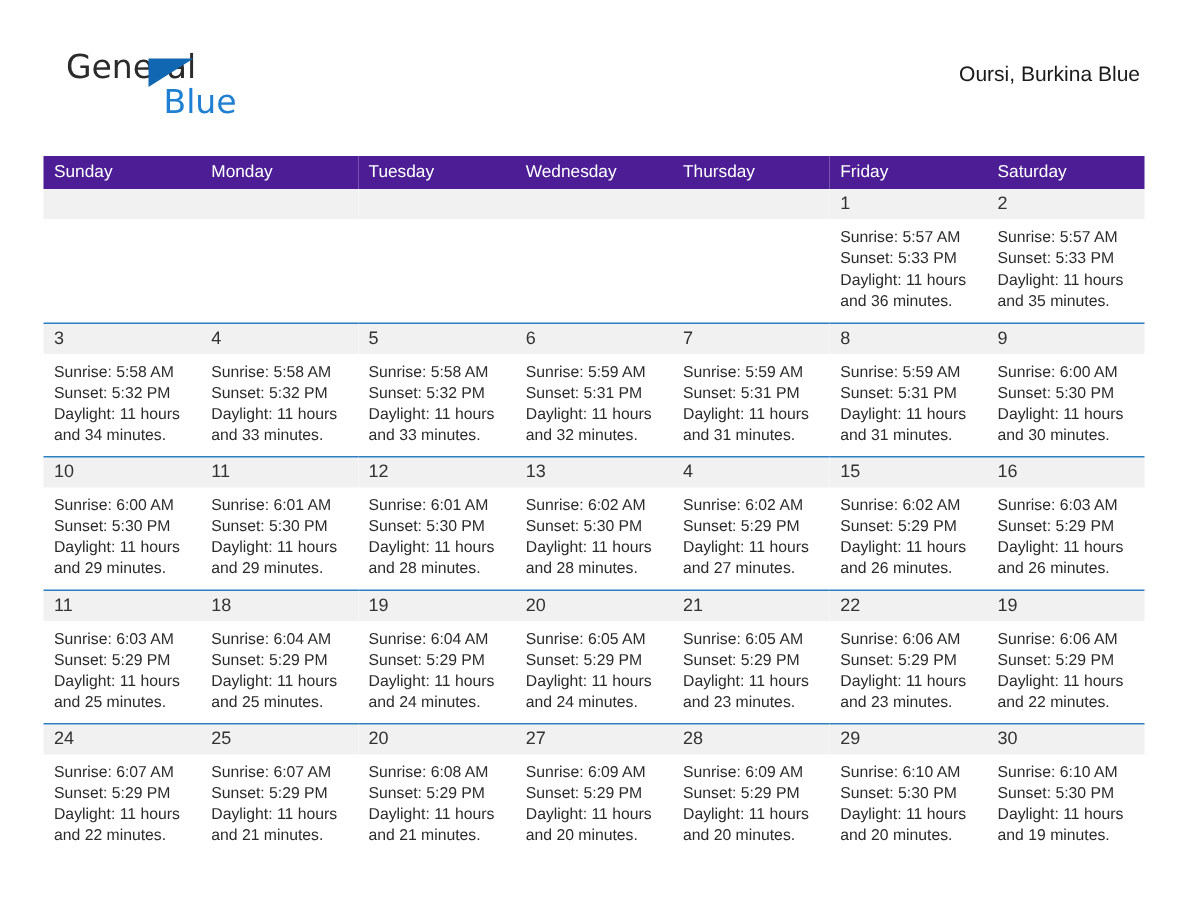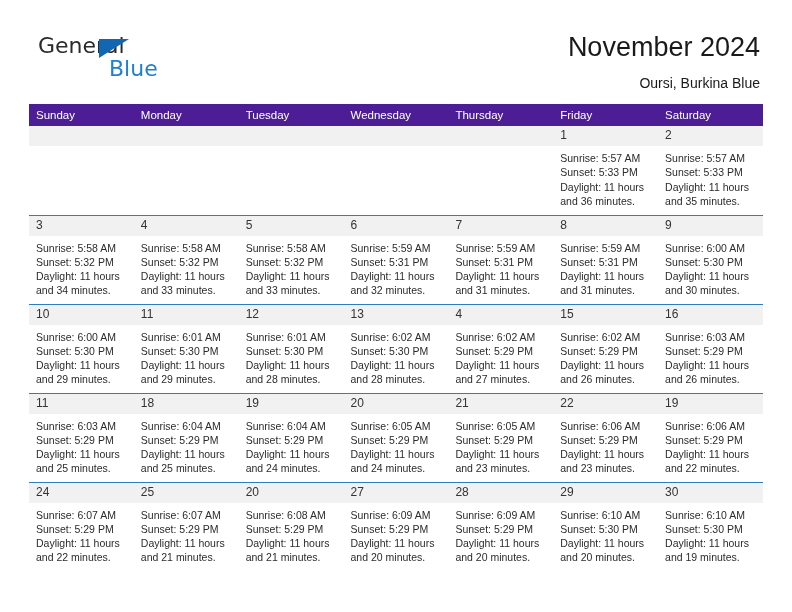--- a/index.html
+++ b/index.html
@@ -30,21 +30,21 @@
   }
   .logo {
     position: absolute;
     left: 30px;
     top: 34px;
     width: 200px;
     height: 56px;
   }
   .logo-general {
     position: absolute;
-    left: 8px;
+    left: 14px;
     top: 0;
     font-size: 22px;
     letter-spacing: 0px;
     color: #2b2b2b;
     font-family: "DejaVu Sans", sans-serif;
     font-weight: 400;
     line-height: 24px;
   }
   .logo-tri {
     position: absolute;
@@ -153,21 +153,20 @@
 
   <div class="header">
 
     <div class="logo">
       <span class="logo-general">General</span>
       <span class="logo-tri"></span>
       <span class="logo-blue">Blue</span>
     </div>
 
     <div class="title-block">
-      <div class="cal-title">November 2024</div>
       <div class="cal-subtitle">Oursi, Burkina Blue</div>
     </div>
 
   </div>
 
   <div class="cal-wrap">
     <table class="cal">
       <colgroup>
         <col>
           <col>

